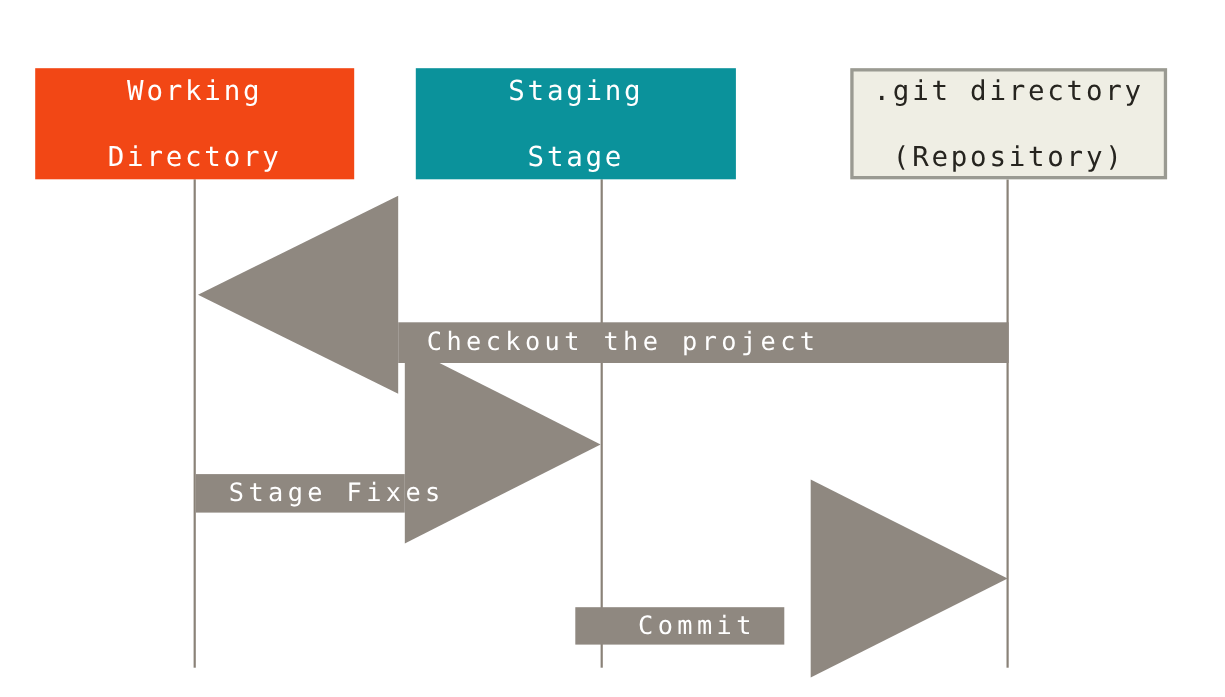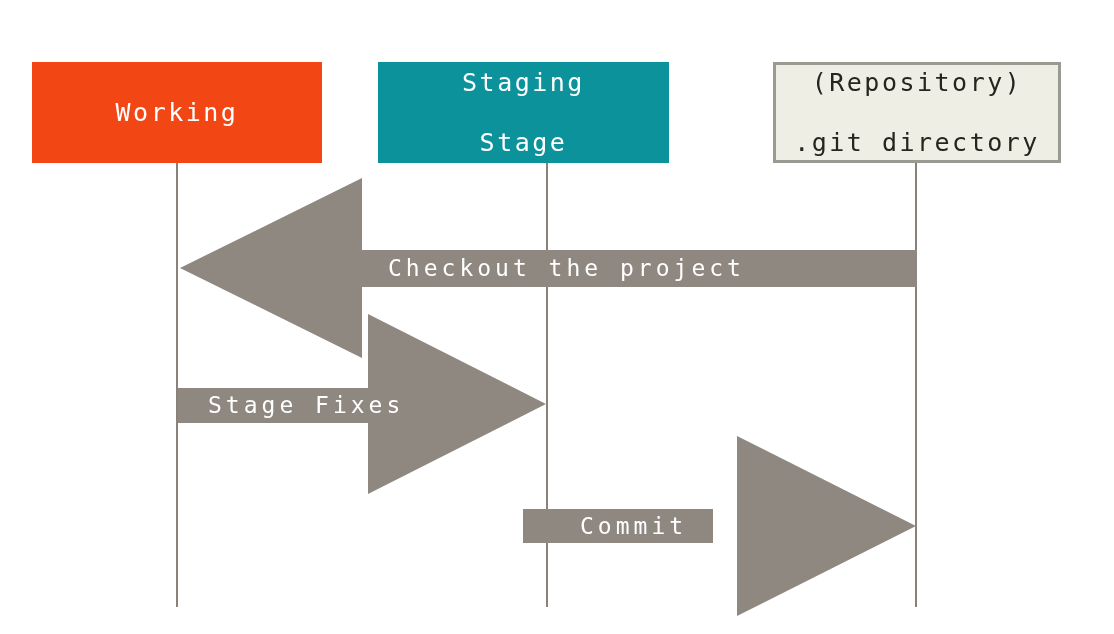--- a/index.html
+++ b/index.html
@@ -31,21 +31,21 @@
     position:absolute;top:163px;height:444px;width:2px;
     background:var(--c-lifeline,#8A8278);
   }
   .lifeline.l0{left:176px;}
   .lifeline.l1{left:546px;}
   .lifeline.l2{left:915px;}
   
   .shaft{
     position:absolute;background:var(--c-arrow,#8F8880);
     color:#ffffff;font-size:23px;letter-spacing:4px;
-    white-space:nowrap;overflow:visible;z-index:3;
+    white-space:nowrap;overflow:visible;z-index:3;margin-top:43px;
   }
   .head{position:absolute;width:0;height:0;z-index:2;}
   .shaft.checkout{left:362px;top:250px;width:555px;height:37px;line-height:37px;padding-left:26px;box-sizing:border-box;}
   .head.checkout{
     left:180px;top:178px;
     border-right:182px solid var(--c-arrow,#8F8880);
     border-top:90px solid transparent;border-bottom:90px solid transparent;
   }
   .shaft.stage-fixes{left:178px;top:388px;width:190px;height:35px;line-height:35px;padding-left:30px;box-sizing:border-box;}
   .head.stage-fixes{
@@ -64,28 +64,29 @@
 <body>
 
 <div class="stage">
 
   <div class="lifeline l0"></div>
   <div class="lifeline l1"></div>
   <div class="lifeline l2"></div>
 
   <div class="col-box b0">
     <span>Working</span>
+    <span>Directory</span>
   </div>
   <div class="col-box b1">
     <span>Staging</span>
     <span>Stage</span>
   </div>
   <div class="col-box b2">
+    <span>.git directory</span>
     <span>(Repository)</span>
-    <span>.git directory</span>
   </div>
 
   <div class="head checkout"></div>
   <div class="shaft checkout">
     <span>Checkout the project</span>
   </div>
 
   <div class="head stage-fixes"></div>
   <div class="shaft stage-fixes">
     <span>Stage Fixes</span>

